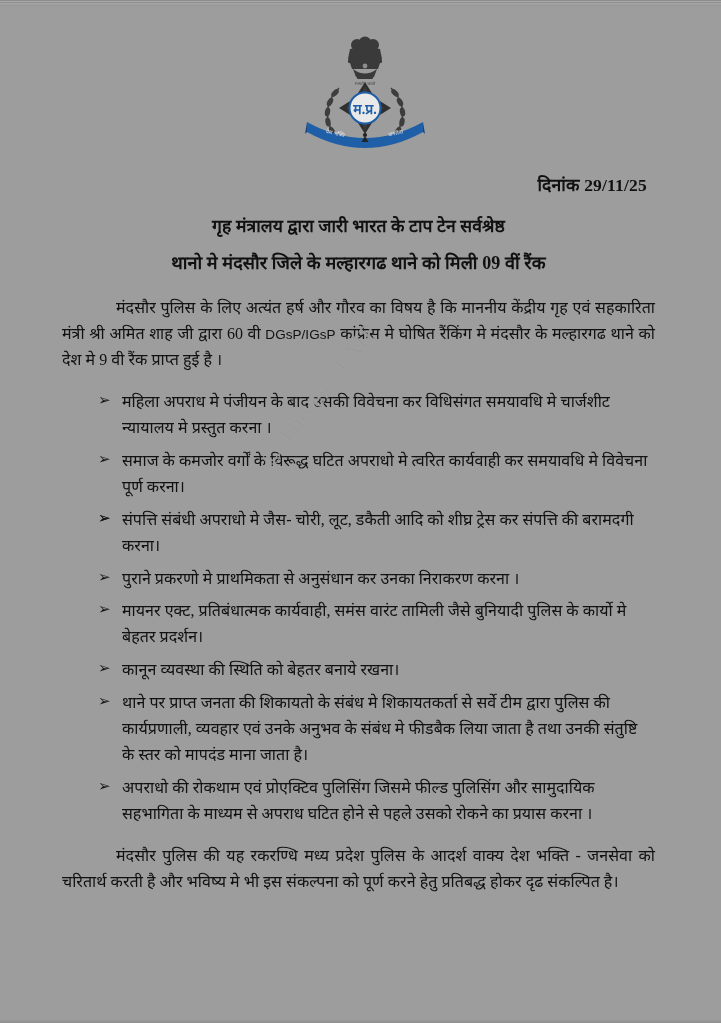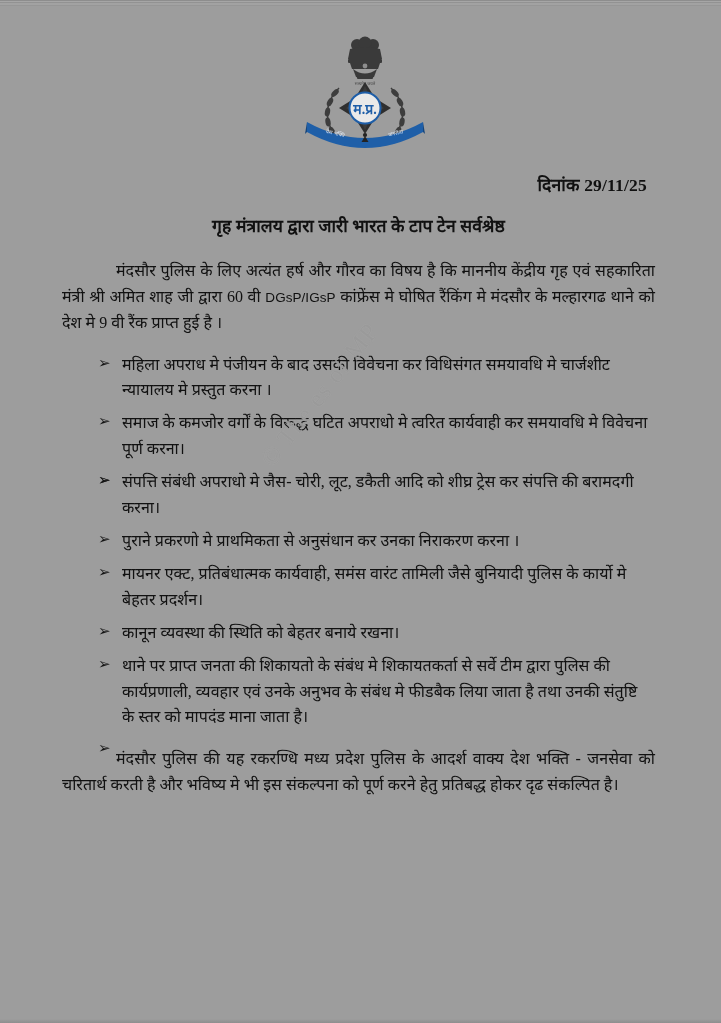--- a/index.html
+++ b/index.html
@@ -220,32 +220,33 @@
         <circle cx="64" cy="99" r="2.1"></circle>
       </g>
     </svg>
   </div>
 
   <div class="content">
 
     <div class="date-line">दिनांक 29/11/25</div>
 
     <h1 class="title">गृह मंत्रालय द्वारा जारी भारत  के टाप टेन सर्वश्रेष्ठ</h1>
+    <h1 class="title second">थानो मे मंदसौर जिले के मल्हारगढ थाने को मिली 09 वीं रैंक</h1>
 
     <p class="body"><span>मंदसौर पुलिस के लिए अत्यंत हर्ष और गौरव का विषय है कि  माननीय  केंद्रीय  गृह एवं सहकारिता मंत्री श्री अमित शाह जी द्वारा 60 वी </span><span class="dgsp">DGsP/IGsP</span><span>  कांफ्रेंस मे घोषित रैंकिंग मे मंदसौर के मल्हारगढ थाने को देश मे 9 वी रैंक प्राप्त हुई है ।</span></p>
 
 
     <ul class="criteria">
       <li><span class="arrow">➢</span><span>महिला अपराध मे पंजीयन के बाद उसकी विवेचना कर विधिसंगत समयावधि मे चार्जशीट न्यायालय मे प्रस्तुत करना ।</span></li>
       <li><span class="arrow">➢</span><span>समाज के कमजोर वर्गों के विरूद्ध घटित अपराधो मे त्वरित कार्यवाही कर समयावधि मे विवेचना पूर्ण करना।</span></li>
       <li><span class="arrow">➢</span></li>
       <li><span class="arrow">➢</span><span>संपत्ति संबंधी अपराधो मे जैस- चोरी, लूट, डकैती आदि को शीघ्र ट्रेस कर संपत्ति की बरामदगी करना।</span></li>
       <li><span class="arrow">➢</span><span>पुराने प्रकरणो मे प्राथमिकता से अनुसंधान कर उनका निराकरण करना ।</span></li>
       <li><span class="arrow">➢</span><span>मायनर एक्ट, प्रतिबंधात्मक कार्यवाही, समंस वारंट तामिली जैसे बुनियादी पुलिस के कार्यो मे बेहतर प्रदर्शन।</span></li>
       <li><span class="arrow">➢</span><span>कानून व्यवस्था की स्थिति को बेहतर बनाये रखना।</span></li>
       <li><span class="arrow">➢</span><span>थाने पर प्राप्त जनता की शिकायतो के संबंध मे शिकायतकर्ता से सर्वे टीम द्वारा पुलिस की कार्यप्रणाली, व्यवहार एवं उनके अनुभव के संबंध मे फीडबैक लिया जाता है तथा उनकी संतुष्टि के स्तर को मापदंड माना जाता है।</span></li>
-      <li><span class="arrow">➢</span></li>
+      <li><span class="arrow">➢</span><span>अपराधो की रोकथाम एवं प्रोएक्टिव पुलिसिंग जिसमे फील्ड पुलिसिंग और सामुदायिक सहभागिता के माध्यम से अपराध घटित होने से पहले उसको रोकने का प्रयास करना ।</span></li>
     </ul>
 
     <p class="closing">मंदसौर पुलिस की यह रकरण्धि मध्य प्रदेश पुलिस के आदर्श वाक्य देश भक्ति - जनसेवा को चरितार्थ करती है और भविष्य मे भी इस संकल्पना को पूर्ण करने हेतु प्रतिबद्ध होकर दृढ संकल्पित है।</p>
   </div>
 
 </div>
 
 </body></html>

